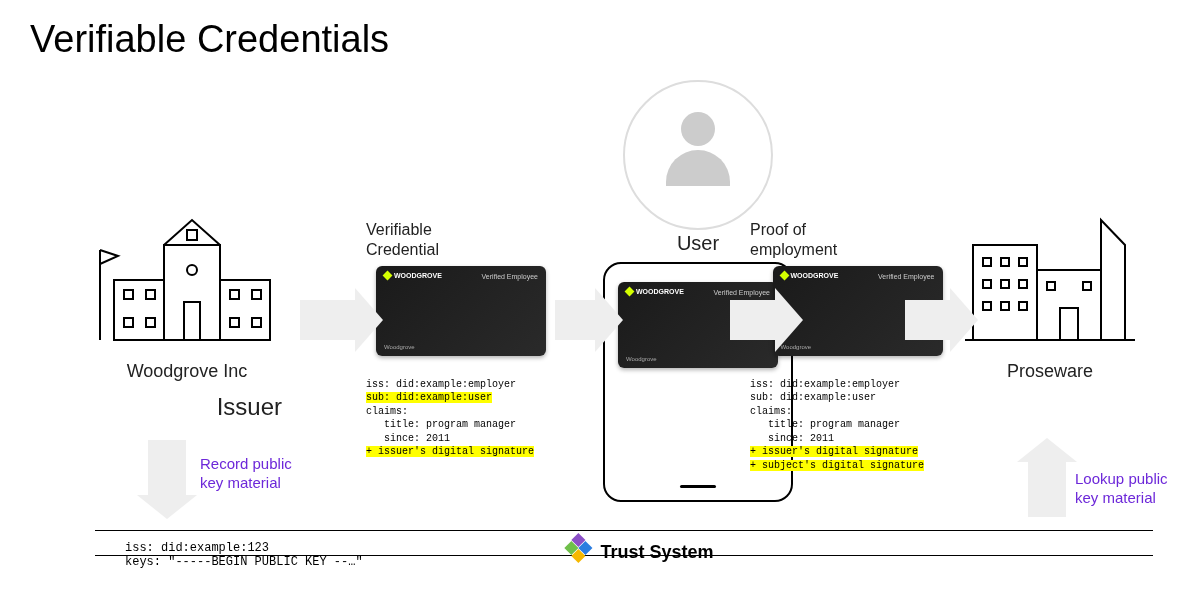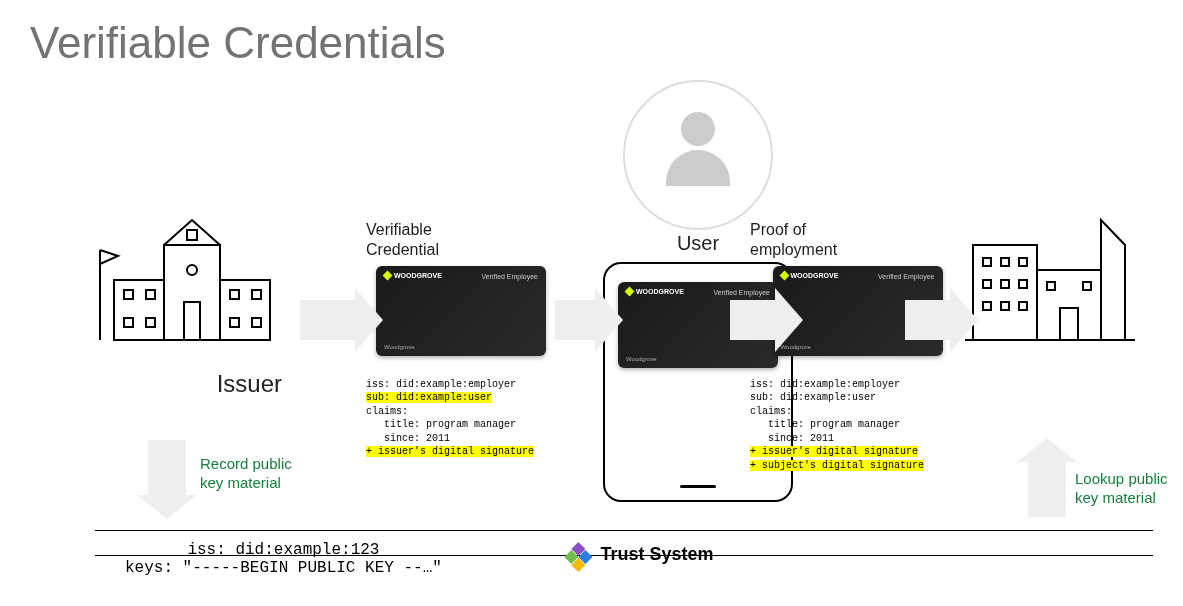--- a/index.html
+++ b/index.html
@@ -8,23 +8,23 @@
     height: 606px;
     background: #fff;
     font-family: "Segoe UI", Arial, sans-serif;
     position: relative;
     overflow: hidden;
   }
   .title {
     position: absolute;
     top: 18px;
     left: 30px;
-    font-size: 44px;
+    font-size: 38px;
     font-weight: 400;
-    color: #737373;
+    color: #000000;
   }
   
   .issuer-block { position: absolute; left: 92px; top: 190px; width: 190px; }
   .user-block   { position: absolute; left: 568px; top: 90px; width: 260px; text-align:center;}
   .verifier-block { position: absolute; left: 955px; top: 190px; width: 190px; }
   .vc-block     { position: absolute; left: 366px; top: 220px; width: 190px; }
   .proof-block  { position: absolute; left: 750px; top: 220px; width: 215px; }
 
   .label-lg { font-size: 18px; text-align:center; color:#222; line-height:1.3; }
   .label-role { font-size: 24px; text-align:right; color:#222; margin-top:10px; }
@@ -90,45 +90,45 @@
   .varrow-up {
     position:absolute; left:1028px; top:462px;
     width:38px; height:55px; background:#eee;
   }
   .varrow-up::before{
     content:""; position:absolute; top:-24px; left:-11px;
     border-bottom:24px solid #eee;
     border-left:30px solid transparent;
     border-right:30px solid transparent;
   }
-  .arrow-text { position:absolute; font-size:15px; color:#15803d; line-height:1.25;}
+  .arrow-text { position:absolute; font-size:15px; color:#6d28d9; line-height:1.25;}
   .at-left { left:200px; top:455px; width:120px;}
   .at-right{ left:1075px; top:470px; width:110px; text-align:left;}
 
   
   .trust-bar {
     position:absolute; left:95px; right:30px; top:530px;
     border-top:1px solid #000;
     border-bottom:1px solid #000;
     padding:10px 0 14px;
   }
   .trust-label {
-    position:absolute; left:50%; top:13px; transform:translateX(-40%);
+    position:absolute; left:50%; top:4px; transform:translateX(-40%);
     font-size:18px; font-weight:bold; color:#000;
-    display:flex; align-items:flex-start; gap:8px;
+    display:flex; align-items:flex-end; gap:8px;
   }
   .cube-icon { width:28px; height:28px; position:relative;}
   .cube-icon .c{position:absolute;width:10px;height:10px;transform:rotate(45deg);}
   .cube-icon .c1{background:#8b4fc7;left:9px;top:0;}
   .cube-icon .c2{background:#6fbf4a;left:2px;top:8px;}
   .cube-icon .c3{background:#2b7de0;left:16px;top:8px;}
   .cube-icon .c4{background:#f5b800;left:9px;top:16px;}
   .trust-code {
-    font-family:"Courier New",monospace; font-size:16px; color:#000;
-    position:absolute; left:30px; top:10px; white-space:pre;text-align:center;
+    font-family:"Courier New",monospace; font-size:12px; color:#000;
+    position:absolute; left:30px; top:10px; white-space:pre;
   }
 
   
   svg { display:block; margin:0 auto;}
 
   
   .phone {
     width:190px; height:240px;
     border:2px solid #000; border-radius:18px;
     margin:0 auto; padding:14px 10px 18px;
@@ -163,20 +163,21 @@
       <rect x="32" y="128" width="9" height="9"></rect>
         <rect x="54" y="128" width="9" height="9"></rect>
       <rect x="138" y="100" width="9" height="9"></rect>
         <rect x="160" y="100" width="9" height="9"></rect>
       <rect x="138" y="128" width="9" height="9"></rect>
         <rect x="160" y="128" width="9" height="9"></rect>
       <line x1="8" y1="150" x2="8" y2="60"></line>
       <polyline points="8,60 26,66 8,74"></polyline>
     </g>
   </svg>
+  <div class="label-lg">Woodgrove Inc</div>
   <div class="label-role">Issuer</div>
 </div>
 
 <div class="vc-block">
   <div class="label-sm" style="white-space:pre">Verifiable
 Credential</div>
   <div class="card">
     <div class="logo">
         <div class="sq"></div>
         <span>WOODGROVE</span>
@@ -250,20 +251,21 @@
       <rect x="28" y="90" width="8" height="8"></rect>
         <rect x="46" y="90" width="8" height="8"></rect>
         <rect x="64" y="90" width="8" height="8"></rect>
       <rect x="28" y="112" width="8" height="8"></rect>
         <rect x="46" y="112" width="8" height="8"></rect>
         <rect x="64" y="112" width="8" height="8"></rect>
       <rect x="92" y="92" width="8" height="8"></rect>
         <rect x="128" y="92" width="8" height="8"></rect>
     </g>
   </svg>
+  <div class="label-lg">Proseware</div>
 </div>
 
 <div class="harrow a1"></div>
 <div class="harrow a2"></div>
 <div class="harrow a3"></div>
 <div class="harrow a4"></div>
 
 <div class="varrow-down"></div>
 <div class="arrow-text at-left" style="white-space:pre">Record public
 key material</div>

